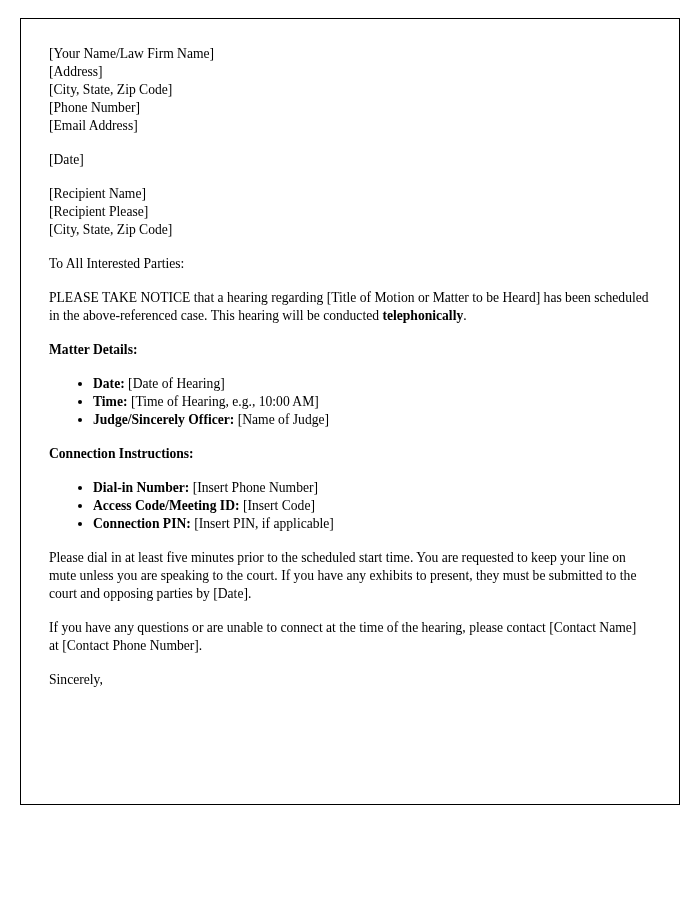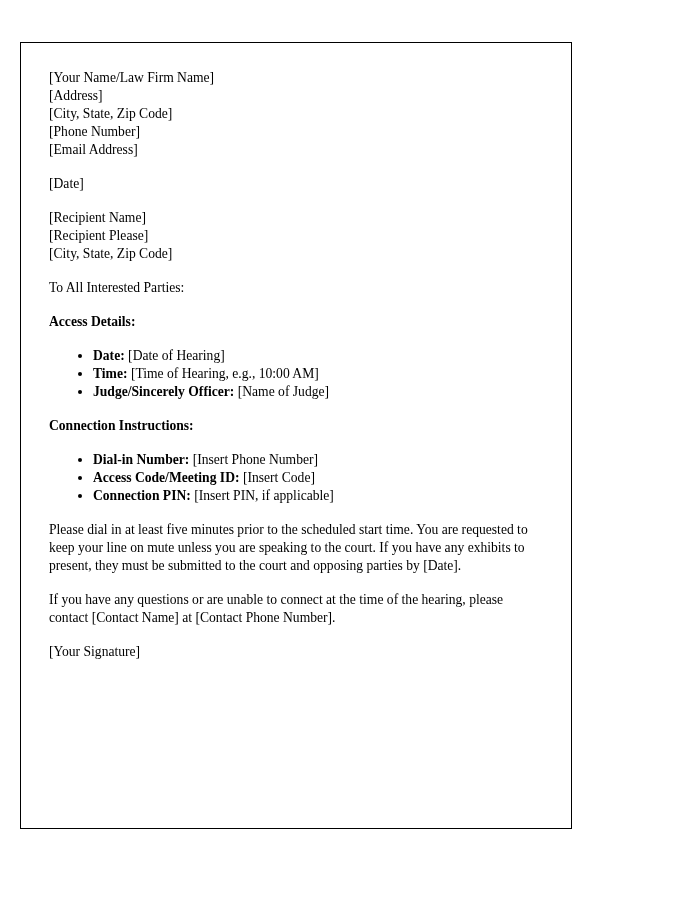--- a/index.html
+++ b/index.html
@@ -11,27 +11,26 @@
     width: 700px;
     height: 900px;
     position: relative;
     font-family: "Liberation Serif", serif;
     color: #000000;
   }
   .page-frame {
     position: absolute;
     left: 20px;
     top: 18px;
-    width: 552px;
+    width: 660px;
     height: 787px;
     border: 1px solid #000000;
     box-sizing: border-box;
     background: #ffffff;
     overflow: hidden;
-    margin-top: 24px;
   }
   .content {
     padding: 26px 30px 0 28px;
     font-size: 13.6px;
     line-height: 18px;
   }
   .block {
     margin: 0 0 16px 0;
   }
   .line {
@@ -72,38 +71,39 @@
 
     <div class="block">
       <div class="line">[Recipient Name]</div>
       <div class="line">[Recipient Please]</div>
       <div class="line">[City, State, Zip Code]</div>
     </div>
 
 
     <p class="para">To All Interested Parties:</p>
 
+    <p class="para"><span>PLEASE TAKE NOTICE that a hearing regarding [Title of Motion or Matter to be Heard] has been scheduled in the above-referenced case. This hearing will be conducted </span><span class="bold">telephonically</span><span>.</span></p>
 
-    <p class="para bold">Access Details:</p>
+    <p class="para bold">Matter Details:</p>
 
     <ul class="detail-list">
       <li><span class="bold">Date:</span><span class="line"> [Date of Hearing]</span></li>
       <li><span class="bold">Time:</span><span class="line"> [Time of Hearing, e.g., 10:00 AM]</span></li>
       <li><span class="bold">Judge/Sincerely Officer:</span><span class="line"> [Name of Judge]</span></li>
     </ul>
 
     <p class="para bold">Connection Instructions:</p>
 
     <ul class="detail-list">
       <li><span class="bold">Dial-in Number:</span><span class="line"> [Insert Phone Number]</span></li>
       <li><span class="bold">Access Code/Meeting ID:</span><span class="line"> [Insert Code]</span></li>
       <li><span class="bold">Connection PIN:</span><span class="line"> [Insert PIN, if applicable]</span></li>
     </ul>
 
     <p class="para">Please dial in at least five minutes prior to the scheduled start time. You are requested to keep your line on mute unless you are speaking to the court. If you have any exhibits to present, they must be submitted to the court and opposing parties by [Date].</p>
 
     <p class="para">If you have any questions or are unable to connect at the time of the hearing, please contact [Contact Name] at [Contact Phone Number].</p>
 
+    <p class="para">Sincerely,</p>
 
-    <p class="para">[Your Signature]</p>
 
   </div>
 </div>
 
 </body></html>

